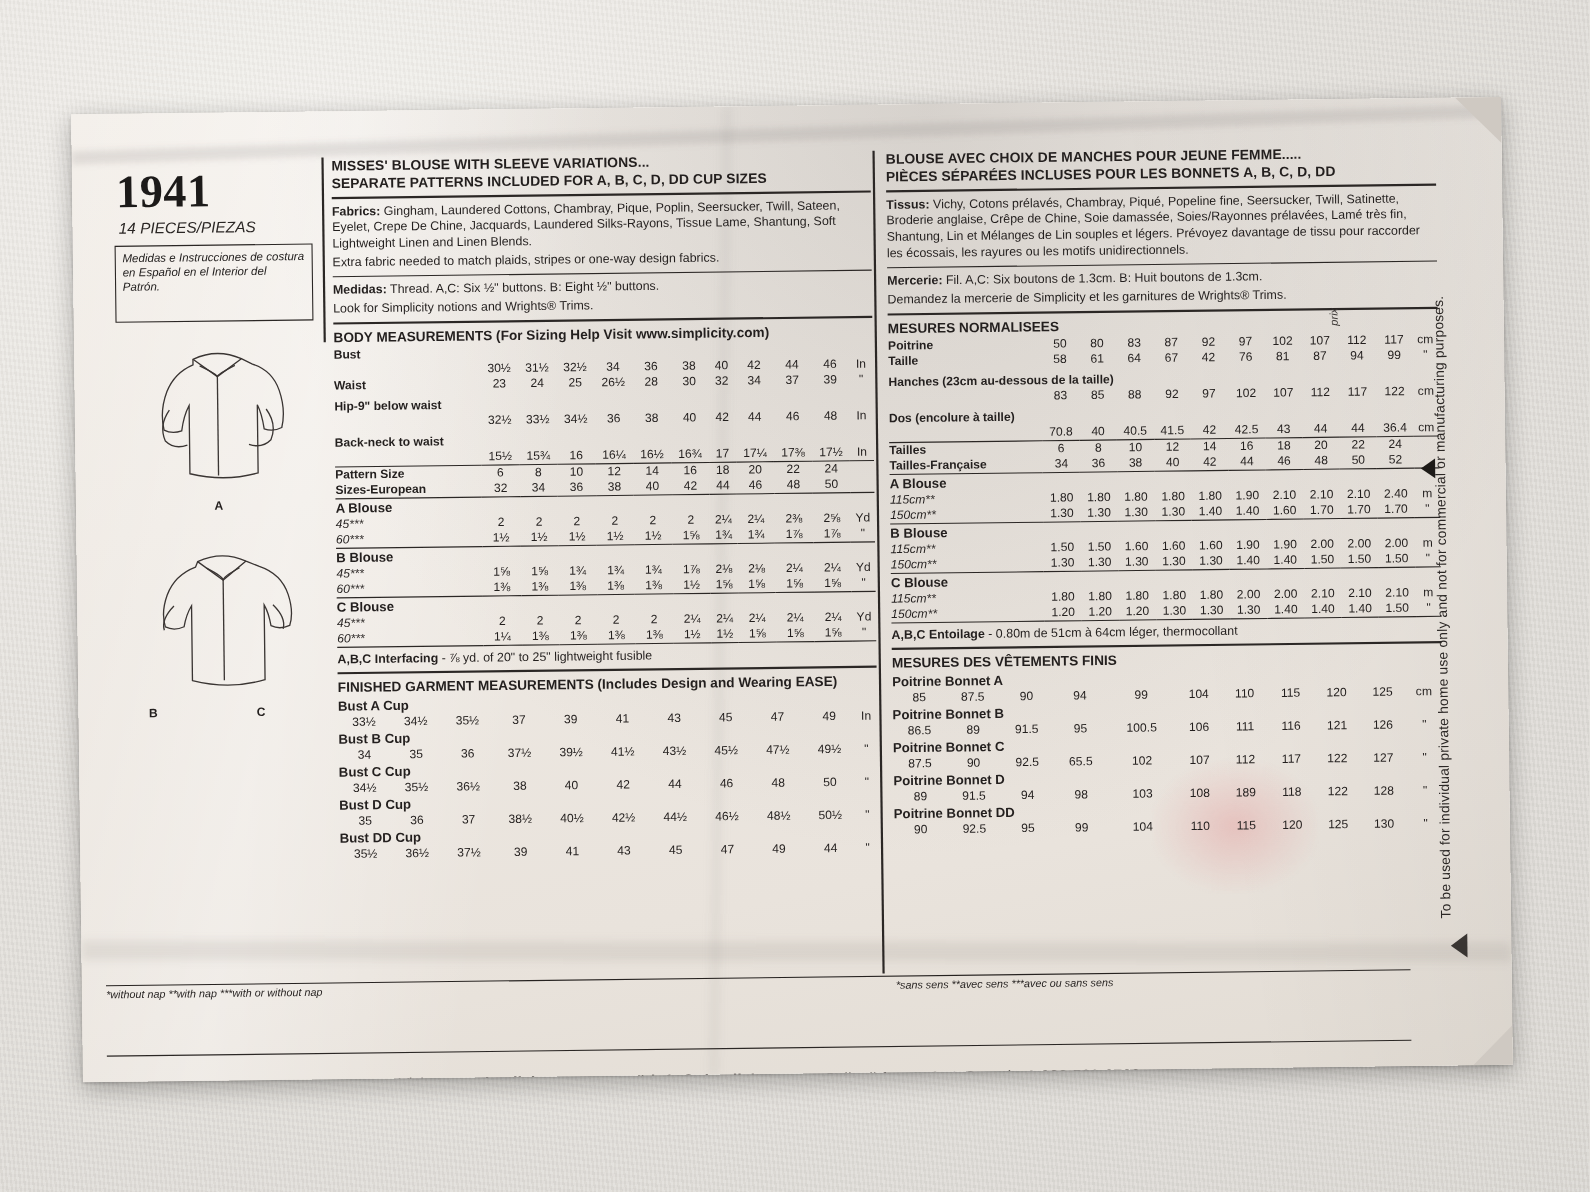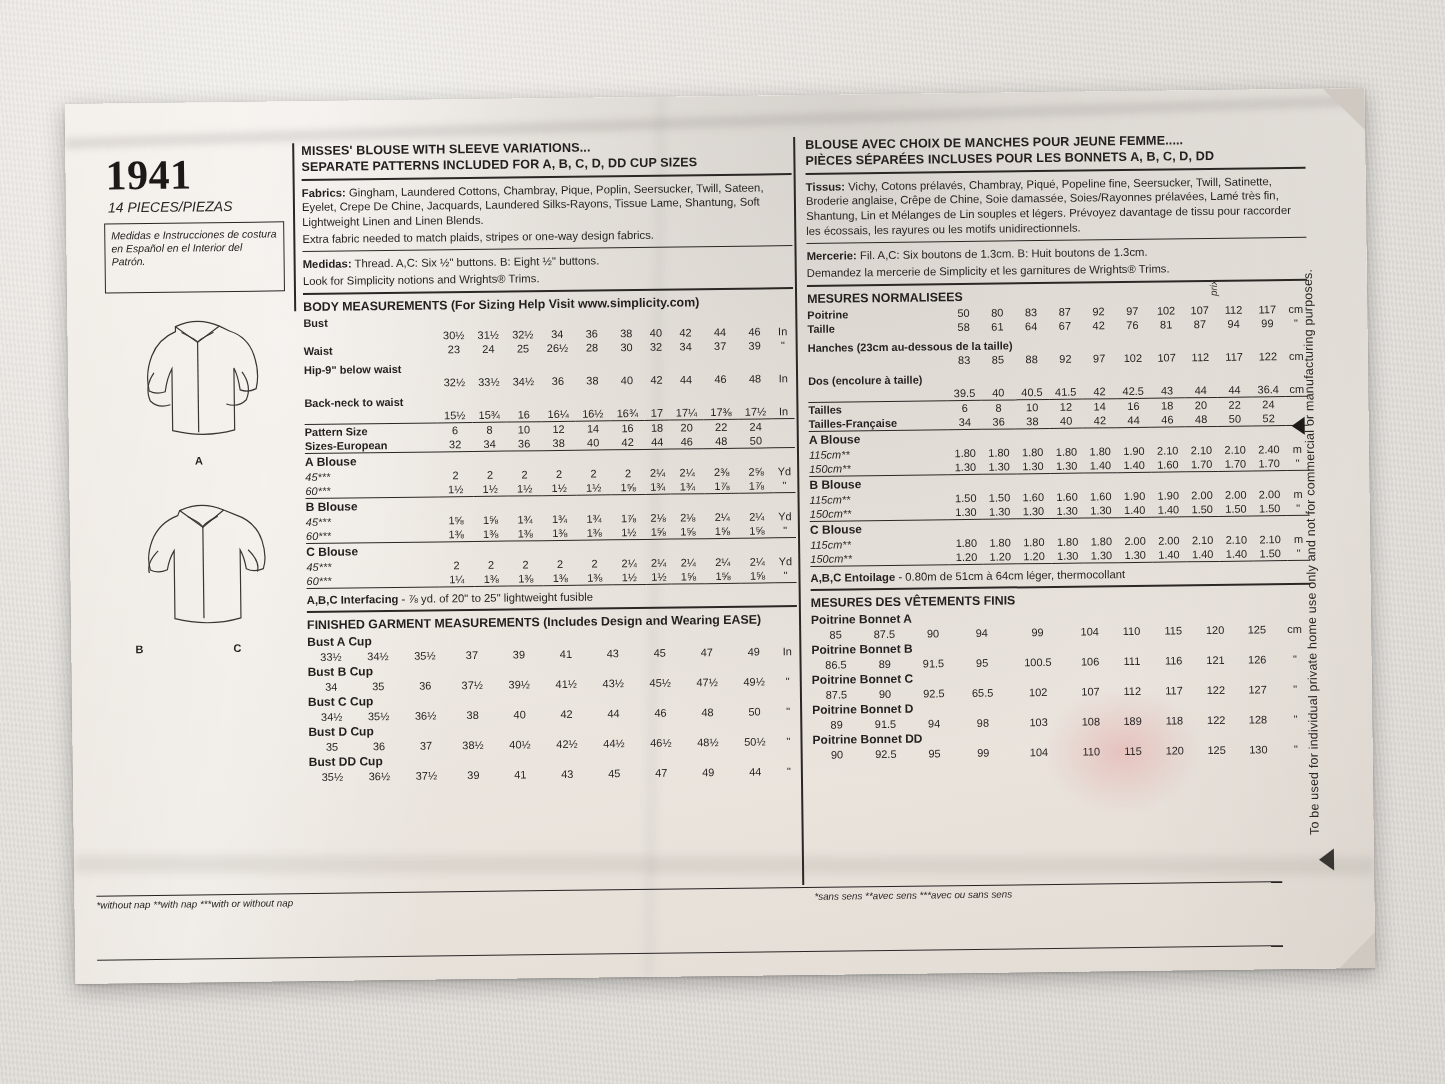--- a/index.html
+++ b/index.html
@@ -554,21 +554,21 @@
             <td class="unit">cm</td>
           </tr>
           <tr class="spacer">
               <td colspan="12"></td>
             </tr>
           <tr>
             <td class="lbl" colspan="12">Dos (encolure à taille)</td>
           </tr>
           <tr class="row-line">
             <td class="lbl"></td>
-            <td class="num">39.5</td>
+            <td class="num">70.8</td>
             <td class="num">40</td>
             <td class="num">40.5</td>
             <td class="num">41.5</td>
             <td class="num">42</td>
             <td class="num">42.5</td>
             <td class="num">43</td>
             <td class="num">44</td>
             <td class="num">44</td>
             <td class="num">36.4</td>
             <td class="unit">cm</td>

